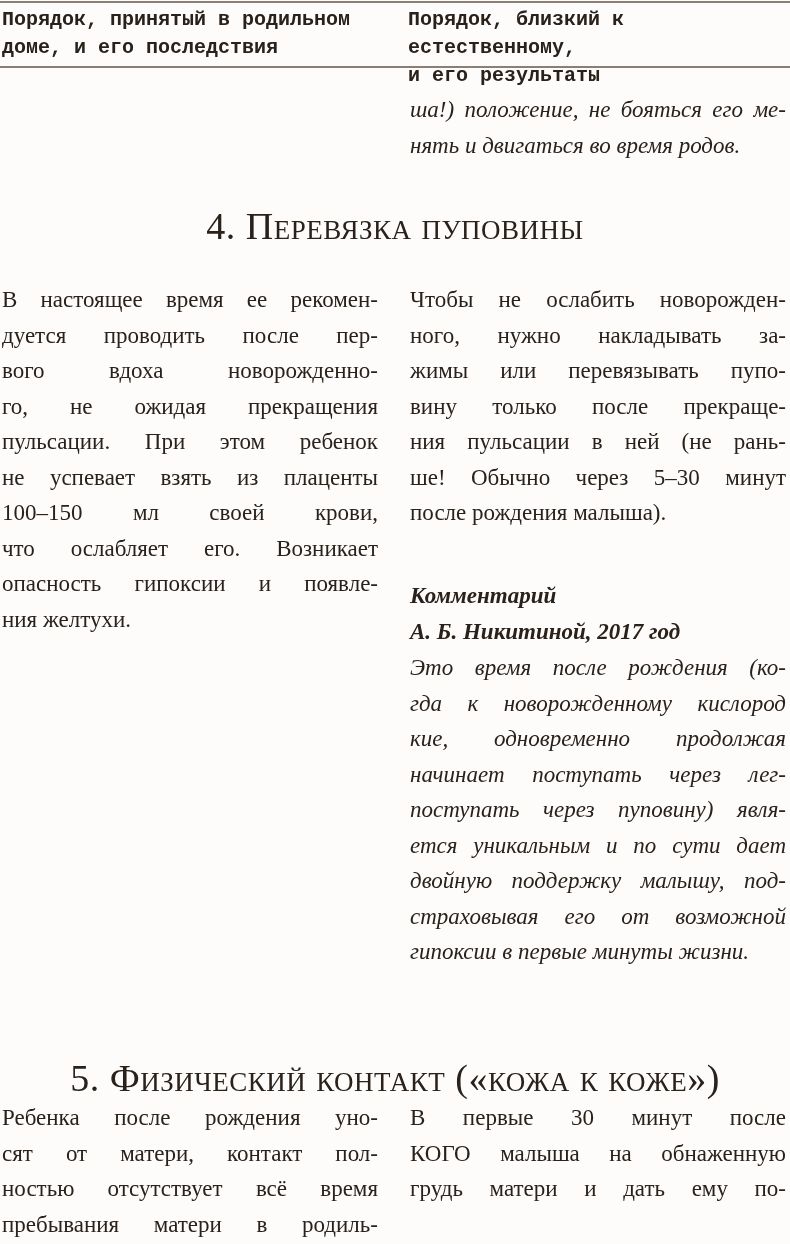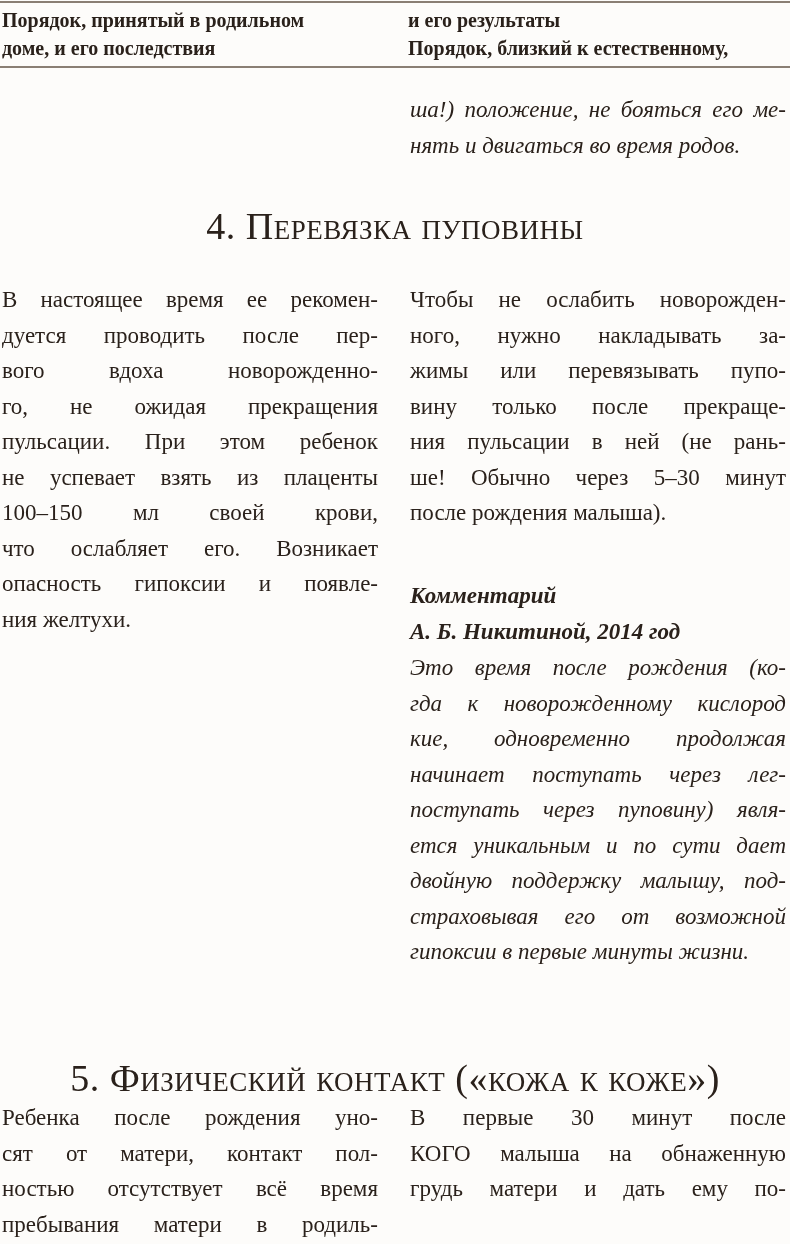--- a/index.html
+++ b/index.html
@@ -1,36 +1,36 @@
 <!DOCTYPE html>
 <html><head>
 <meta charset="utf-8">
 <style>
   html,body{margin:0;padding:0;}
   body{width:790px;height:1244px;background:#fdfcfa;color:#2a211b;position:relative;overflow:hidden;font-family:"Liberation Serif",serif;}
   .rule{position:absolute;left:0;width:790px;height:2px;background:#8a7f74;}
-  .hdr{position:absolute;top:6px;font-family:Liberation Serif, serif;font-weight:bold;font-size:20px;line-height:28px;color:#2a211b;}
+  .hdr{position:absolute;top:6px;font-family:Liberation Mono, monospace;font-weight:bold;font-size:20px;line-height:28px;color:#2a211b;}
   .col{position:absolute;font-size:23px;line-height:35.5px;text-align:justify;}
   .col .ln{display:block;text-align:justify;text-align-last:justify;white-space:nowrap;height:35.5px;}
   .col .ln.last{text-align-last:left;}
   .it{font-style:italic;}
   .h{position:absolute;left:0;width:790px;text-align:center;font-size:38px;font-variant:small-caps;letter-spacing:0.5px;}
   .bi{font-weight:bold;font-style:italic;}
 </style>
 </head>
 <body>
 
 <div class="rule" style="top:1px;"></div>
 <div class="hdr" style="left:2px;width:385px;">
   <div>Порядок, принятый в родильном</div>
   <div>доме, и его последствия</div>
 </div>
 <div class="hdr" style="left:408px;width:382px;">
+  <div>Порядок, близкий к естественному,</div>
   <div>и его результаты</div>
-  <div>Порядок, близкий к естественному,</div>
 </div>
 <div class="rule" style="top:66px;"></div>
 
 <div class="col it" style="left:410px;width:376px;top:92px;">
   <span class="ln">ша!) положение, не бояться его ме-</span>
   <span class="ln last">нять и двигаться во время родов.</span>
 </div>
 
 <div class="h" style="top:204px;">4. Перевязка пуповины</div>
 
@@ -52,21 +52,21 @@
   <span class="ln">ного, нужно накладывать за-</span>
   <span class="ln">жимы или перевязывать пупо-</span>
   <span class="ln">вину только после прекраще-</span>
   <span class="ln">ния пульсации в ней (не рань-</span>
   <span class="ln">ше! Обычно через 5–30 минут</span>
   <span class="ln last">после рождения малыша).</span>
 </div>
 
 <div class="col bi" style="left:410px;width:376px;top:578px;">
   <span class="ln last">Комментарий</span>
-  <span class="ln last">А. Б. Никитиной, 2014 год</span>
+  <span class="ln last">А. Б. Никитиной, 2017 год</span>
 </div>
 
 <div class="col it" style="left:410px;width:376px;top:650px;">
   <span class="ln">Это время после рождения (ко-</span>
   <span class="ln">гда к новорожденному кислород</span>
   <span class="ln">кие, одновременно продолжая</span>
   <span class="ln">начинает поступать через лег-</span>
   <span class="ln">поступать через пуповину) явля-</span>
   <span class="ln">ется уникальным и по сути дает</span>
   <span class="ln">двойную поддержку малышу, под-</span>

